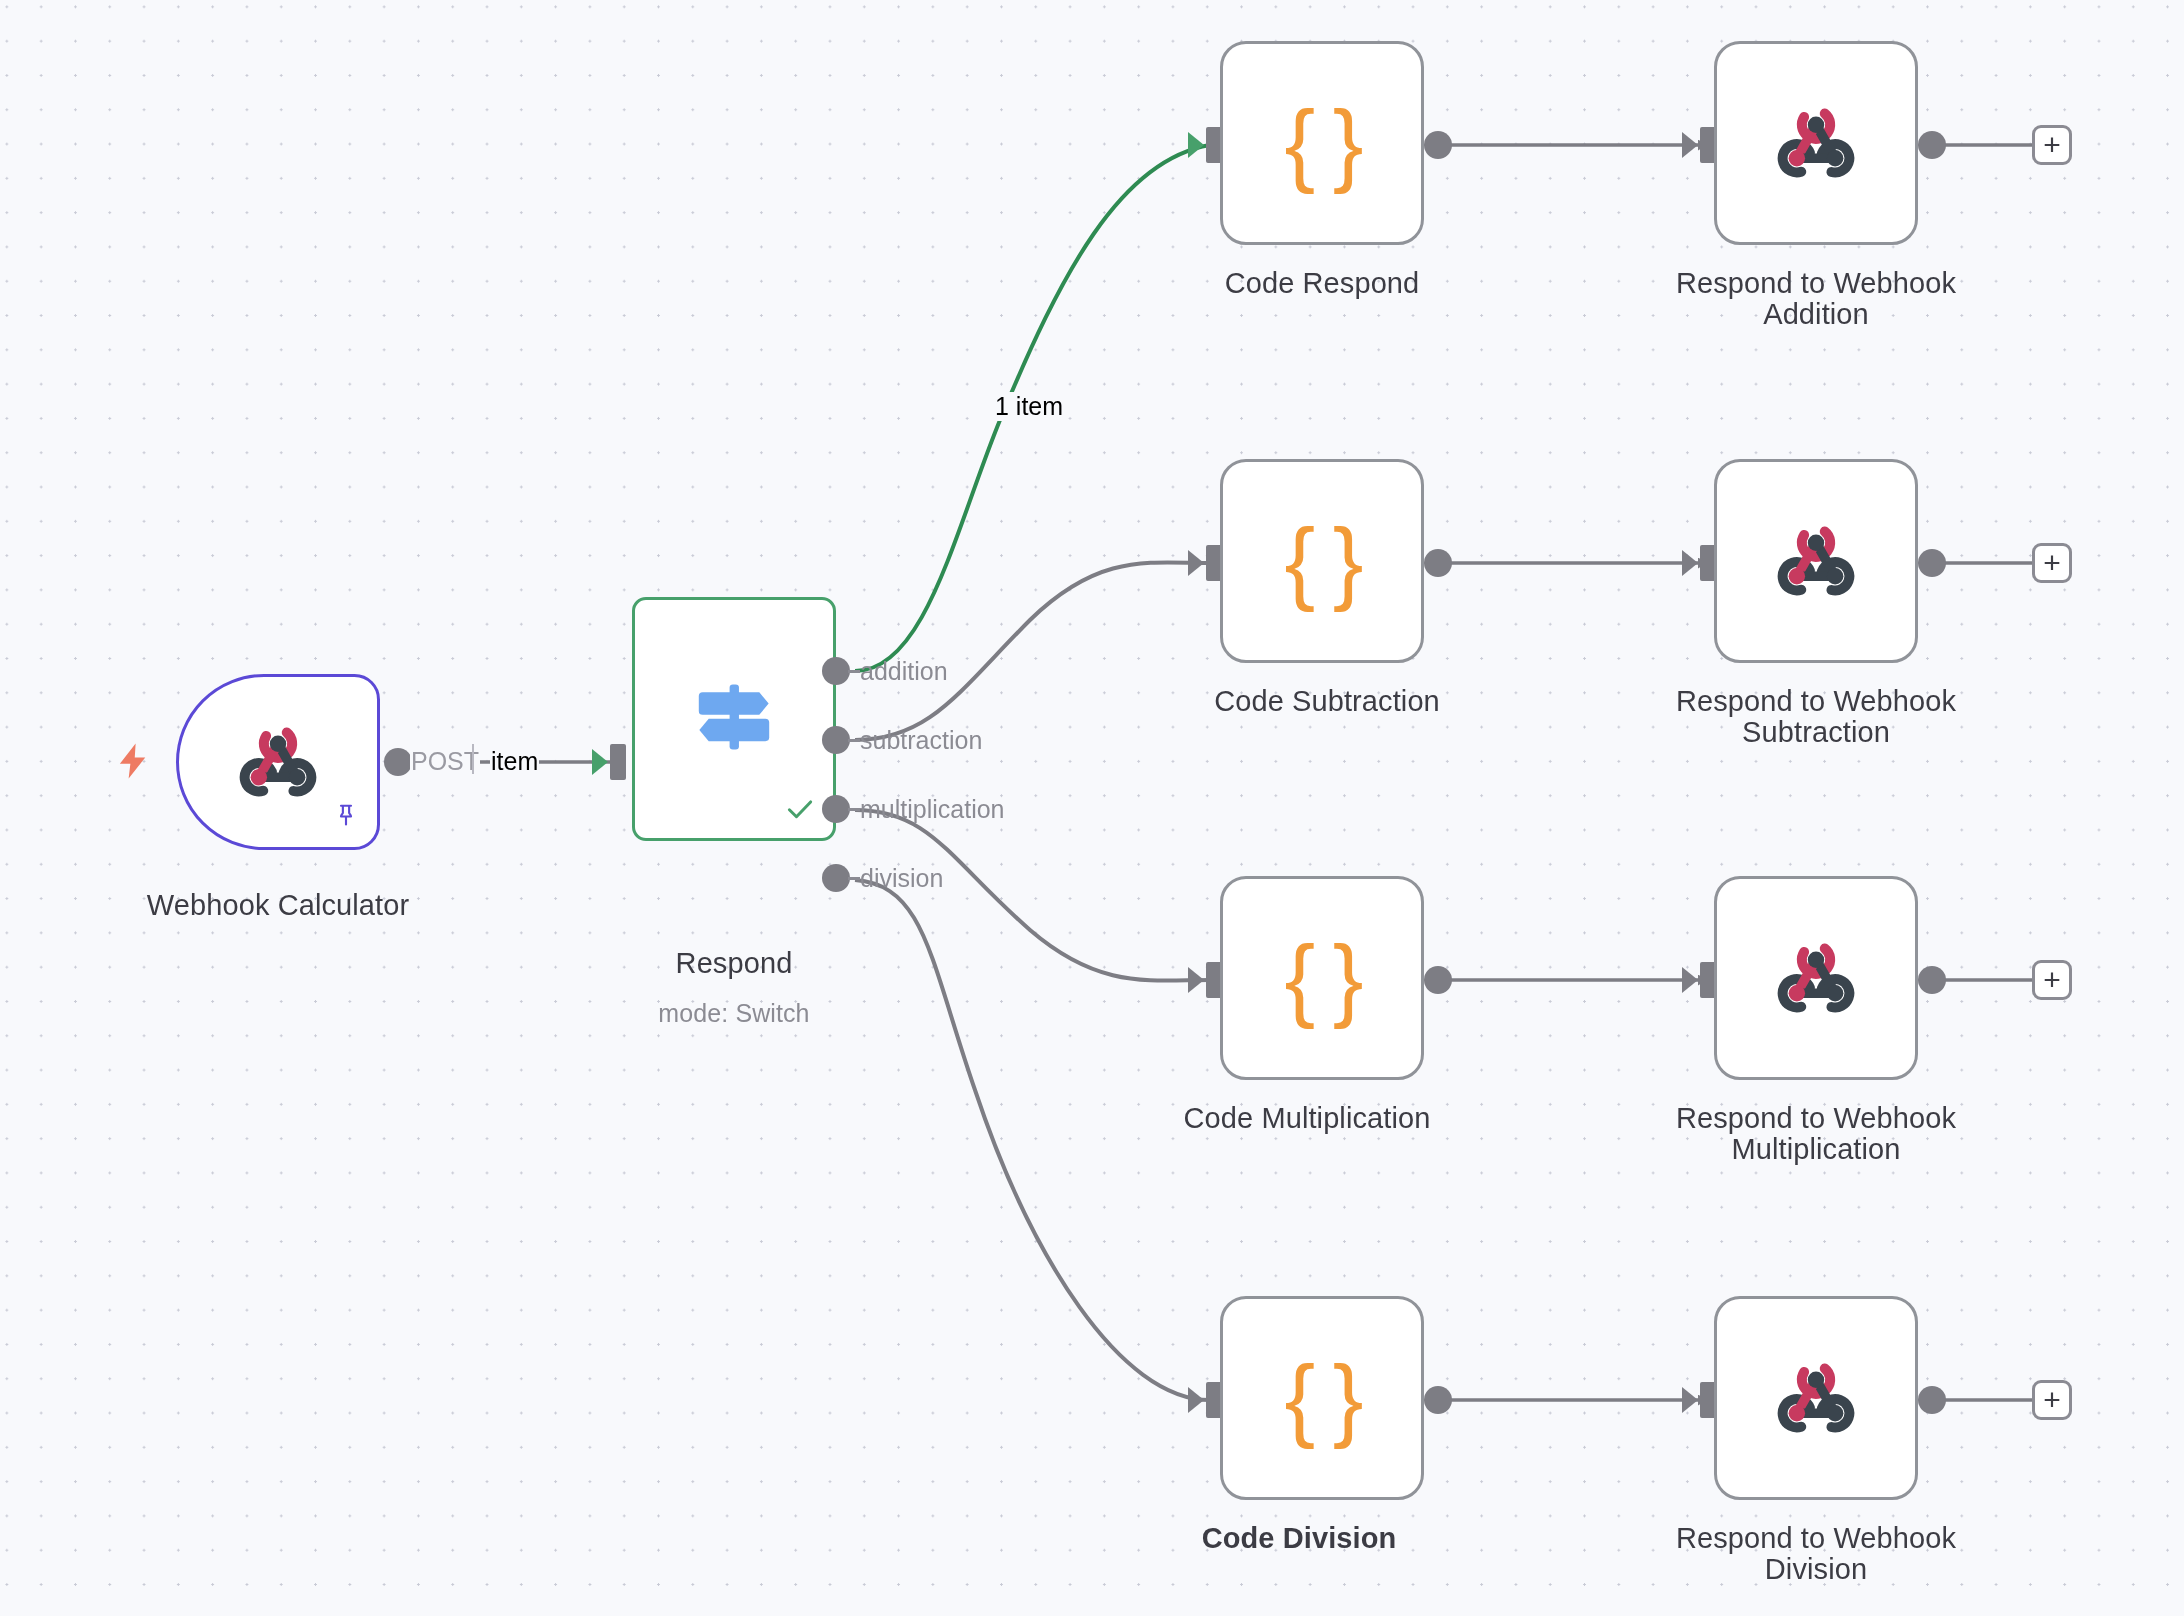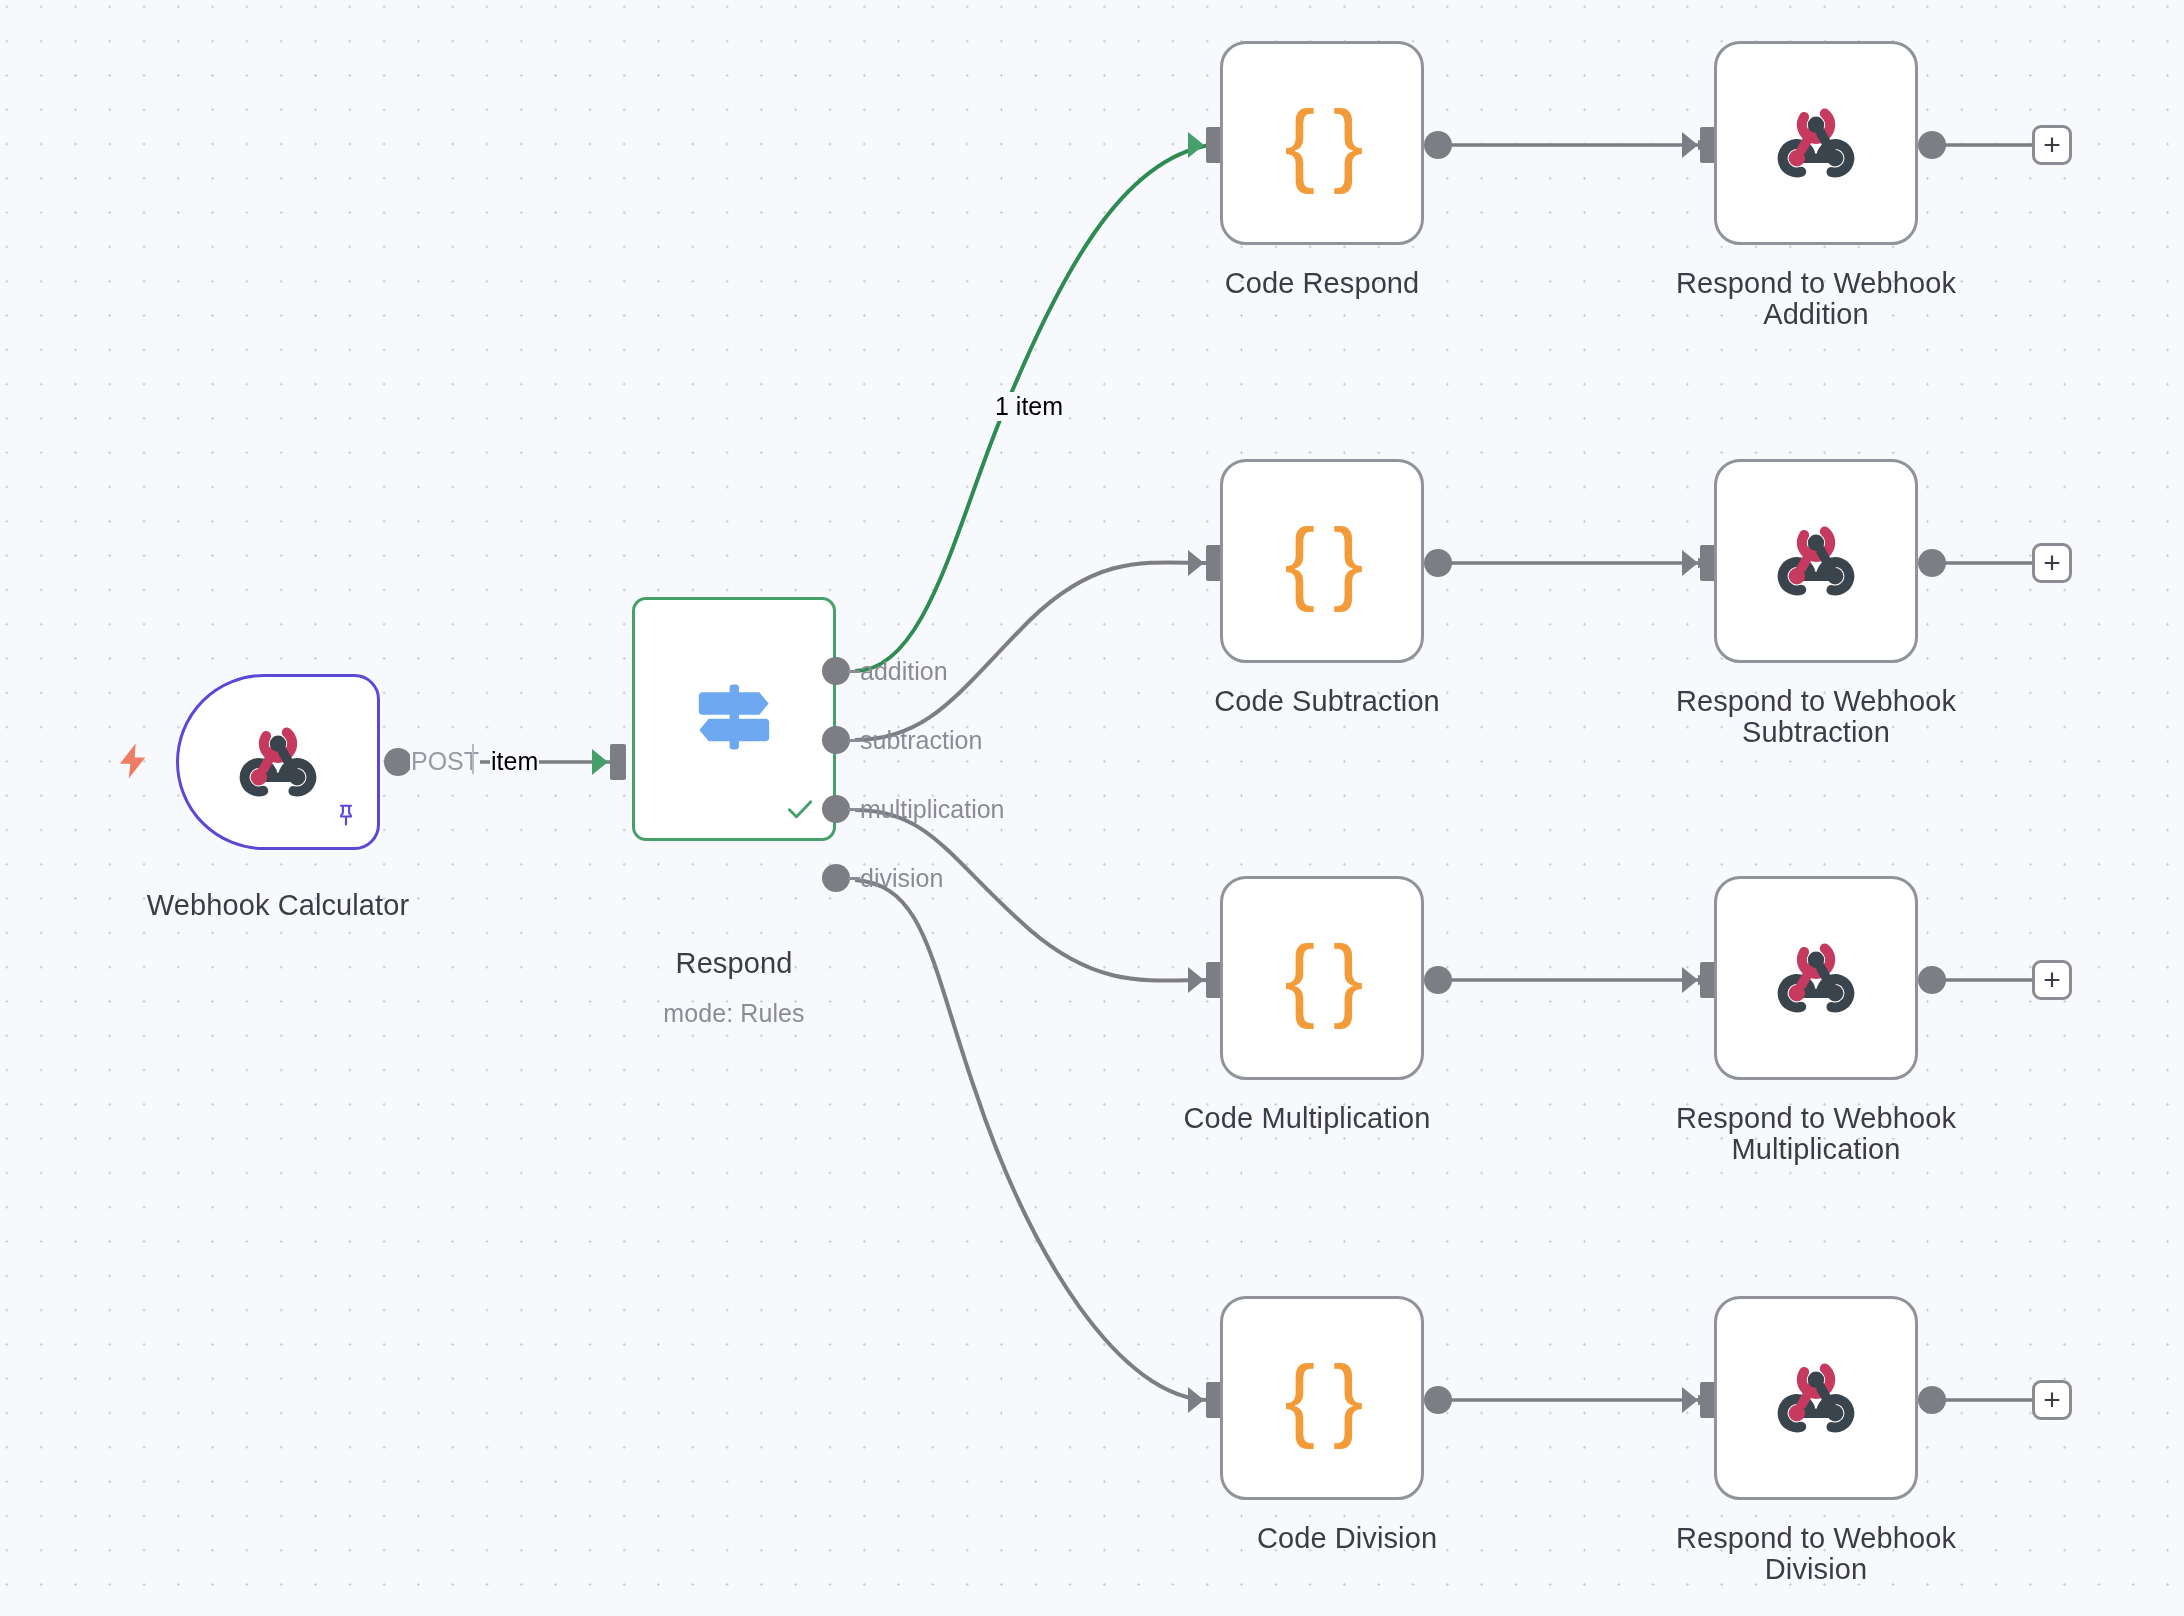--- a/index.html
+++ b/index.html
@@ -264,21 +264,21 @@
 
   <div class="port-out" style="left:822px; top:795px;"></div>
   <div class="port-stub" style="left:848px; top:808px;"></div>
   <div class="port-label" style="left:860px; top:795px;">multiplication</div>
 
   <div class="port-out" style="left:822px; top:864px;"></div>
   <div class="port-stub" style="left:848px; top:877px;"></div>
   <div class="port-label" style="left:860px; top:864px;">division</div>
 
   <div class="caption" style="left:584px; top:948px; width:300px;">Respond</div>
-  <div class="caption subtle" style="left:584px; top:1000px; width:300px;">mode: Rules</div>
+  <div class="caption subtle" style="left:584px; top:1000px; width:300px;">mode: Switch</div>
 
   <div class="edge-label" style="left:990px; top:392px;">1 item</div>
 
   <div class="port-in-arrow green" style="left:1188px; top:132px;"></div>
   <div class="port-in" style="left:1206px; top:127px;"></div>
   <div class="node node-box" style="left:1220px; top:41px;">
     <span class="icon-braces">{&nbsp;}</span>
   </div>
   <div class="port-out" style="left:1424px; top:131px;"></div>
   <div class="caption" style="left:1172px; top:268px; width:300px;">Code Respond</div>
@@ -364,21 +364,21 @@
   <div class="caption" style="left:1636px; top:1103px; width:360px;">Respond to Webhook
 Multiplication</div>
   <div class="plus-btn" style="left:2032px; top:960px;">+</div>
 
   <div class="port-in-arrow" style="left:1188px; top:1387px;"></div>
   <div class="port-in" style="left:1206px; top:1382px;"></div>
   <div class="node node-box" style="left:1220px; top:1296px;">
     <span class="icon-braces">{&nbsp;}</span>
   </div>
   <div class="port-out" style="left:1424px; top:1386px;"></div>
-  <div class="caption" style="left:1192px; top:1523px; width:310px;">Code Division</div>
+  <div class="caption" style="left:1144px; top:1523px; width:310px;font-weight:bold;">Code Division</div>
 
   <div class="port-in-arrow" style="left:1682px; top:1387px;"></div>
   <div class="port-in" style="left:1700px; top:1382px;"></div>
   <div class="node node-box" style="left:1714px; top:1296px;">
     <span>
       <svg width="92" height="92" viewBox="0 0 48 48" aria-hidden="true">
         <circle cx="24" cy="15.5" r="7.4" fill="none" stroke="#c73a5f" stroke-width="5.2" stroke-linecap="round" stroke-dasharray="34 60" transform="rotate(-52 24 15.5)"></circle>
         <circle cx="14" cy="33" r="7.4" fill="none" stroke="#3a444d" stroke-width="5.2" stroke-linecap="round" stroke-dasharray="34 60" transform="rotate(72 14 33)"></circle>
         <circle cx="34" cy="33" r="7.4" fill="none" stroke="#3a444d" stroke-width="5.2" stroke-linecap="round" stroke-dasharray="34 60" transform="rotate(-160 34 33)"></circle>
         <line x1="24" y1="15.5" x2="34" y2="33" stroke="#3a444d" stroke-width="5" stroke-linecap="round"></line>

